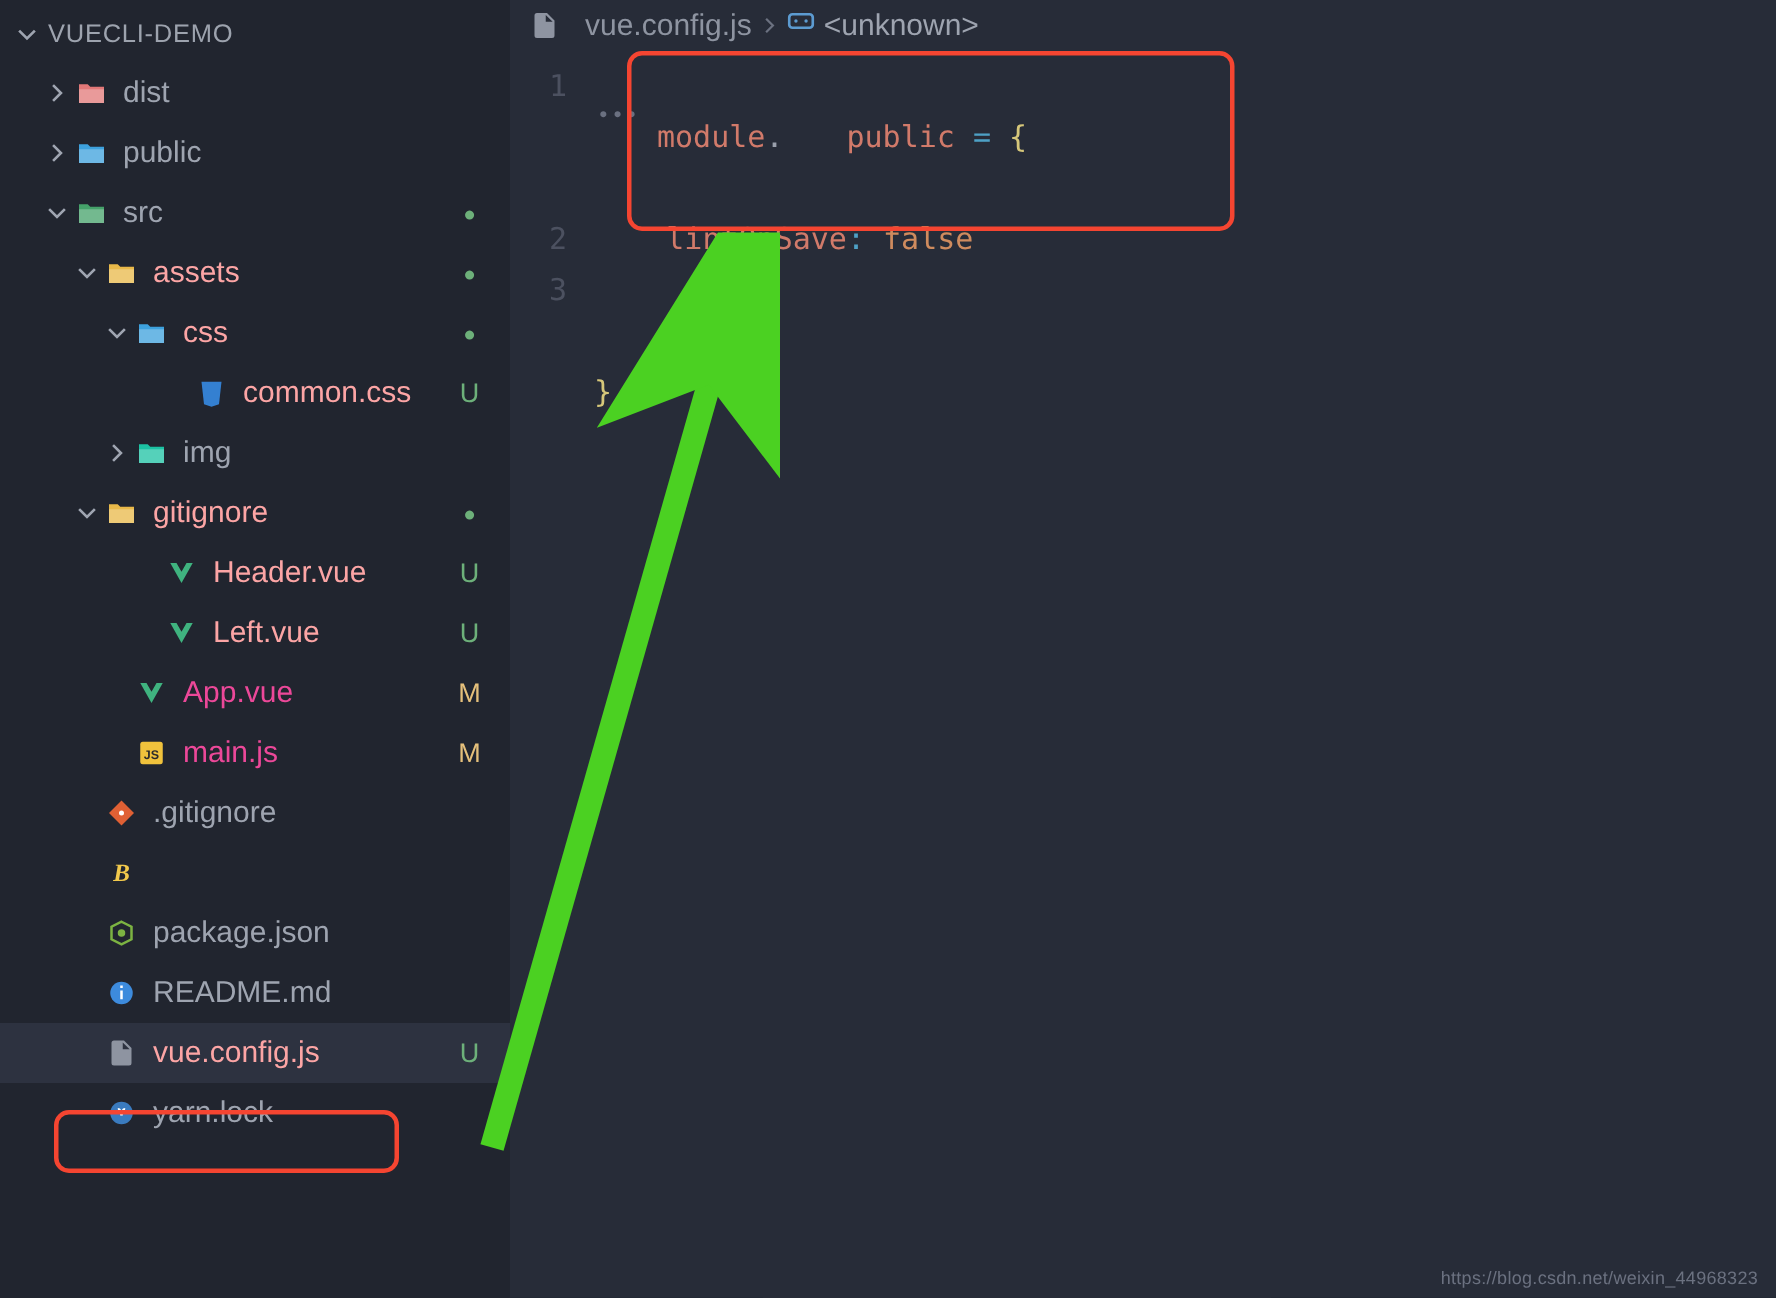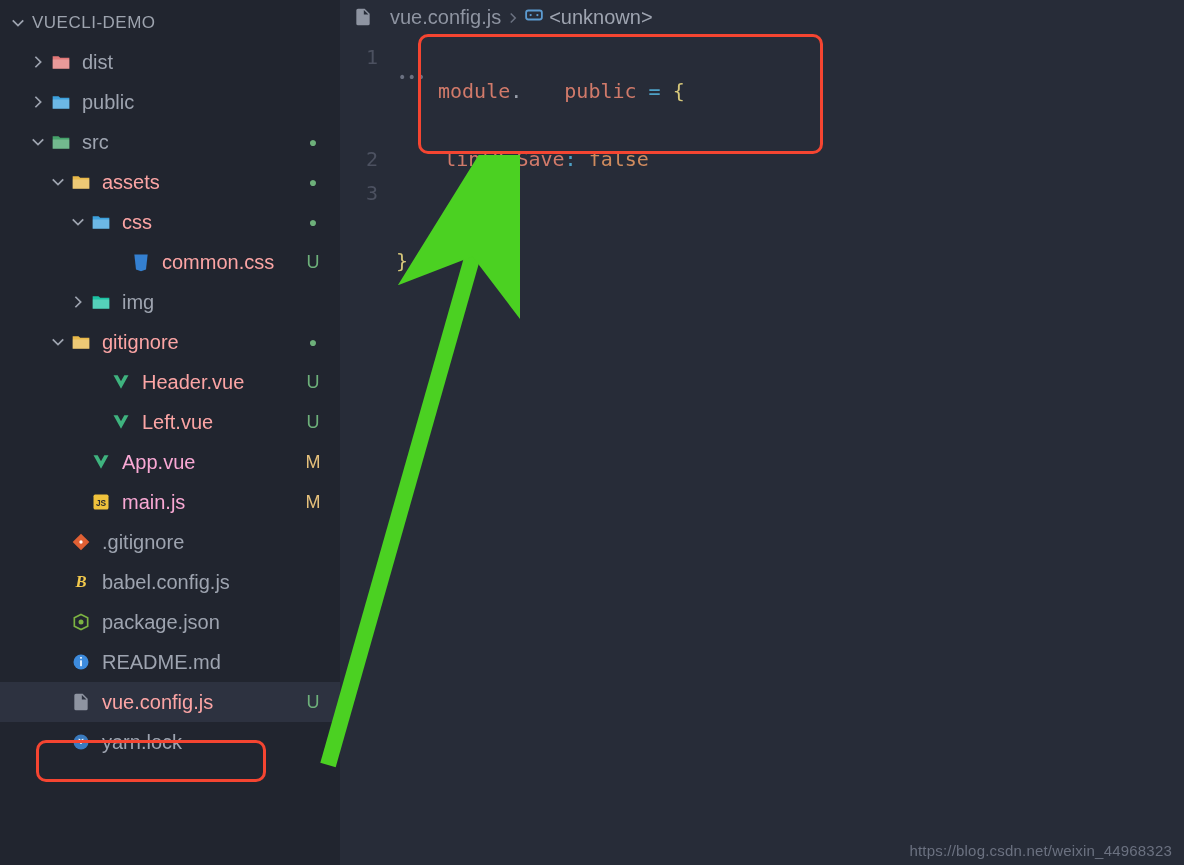--- a/index.html
+++ b/index.html
@@ -75,21 +75,21 @@
     display: inline-flex;
     width: 26px;
     height: 22px;
     align-items: center;
     justify-content: center;
     margin-right: 8px;
     flex: 0 0 26px;
   }
   .icon svg { width: 20px; height: 20px; }
   .row.green .label { color: #fca5a5; }
-  .row.yellow .label { color: #f9a8d4; }
+  .row.yellow .label { color: #ec4899; }
 
   
   .hl {
     position: absolute;
     border: 3px solid #f54531;
     border-radius: 10px;
     pointer-events: none;
     z-index: 50;
   }
   .arrow {
@@ -154,21 +154,21 @@
   .sel {
     position: absolute;
     background: #3a4152;
     z-index: -1;
   }
 
   .watermark {
     position: absolute;
     right: 12px;
     bottom: 6px;
-    font-size: 15px;
+    font-size: 12px;
     color: #6b7180;
     letter-spacing: 0.2px;
     text-align: right;
   }
 </style>
 </head>
 <body>
 
 <div class="app">
 
@@ -363,21 +363,20 @@
           <span class="badge "></span>
         </div>
         <div class="row">
           <span class="indent" style="width:48px"></span>
           <span class="chev"></span>
           <span class="icon">
             <svg viewBox="0 0 24 24">
               <text x="12" y="18" font-size="20" text-anchor="middle" fill="#f2c94c" font-family="Georgia" font-style="italic" font-weight="bold">B</text>
             </svg>
           </span>
-          <span class="label">babel.config.js</span>
           <span class="badge "></span>
         </div>
         <div class="row">
           <span class="indent" style="width:48px"></span>
           <span class="chev"></span>
           <span class="icon">
             <svg viewBox="0 0 24 24">
               <path fill="none" stroke="#7cb342" stroke-width="2" d="M12 3l8 4v10l-8 4-8-4V7z"></path>
               <circle cx="12" cy="12" r="3" fill="#7cb342"></circle>
             </svg>

